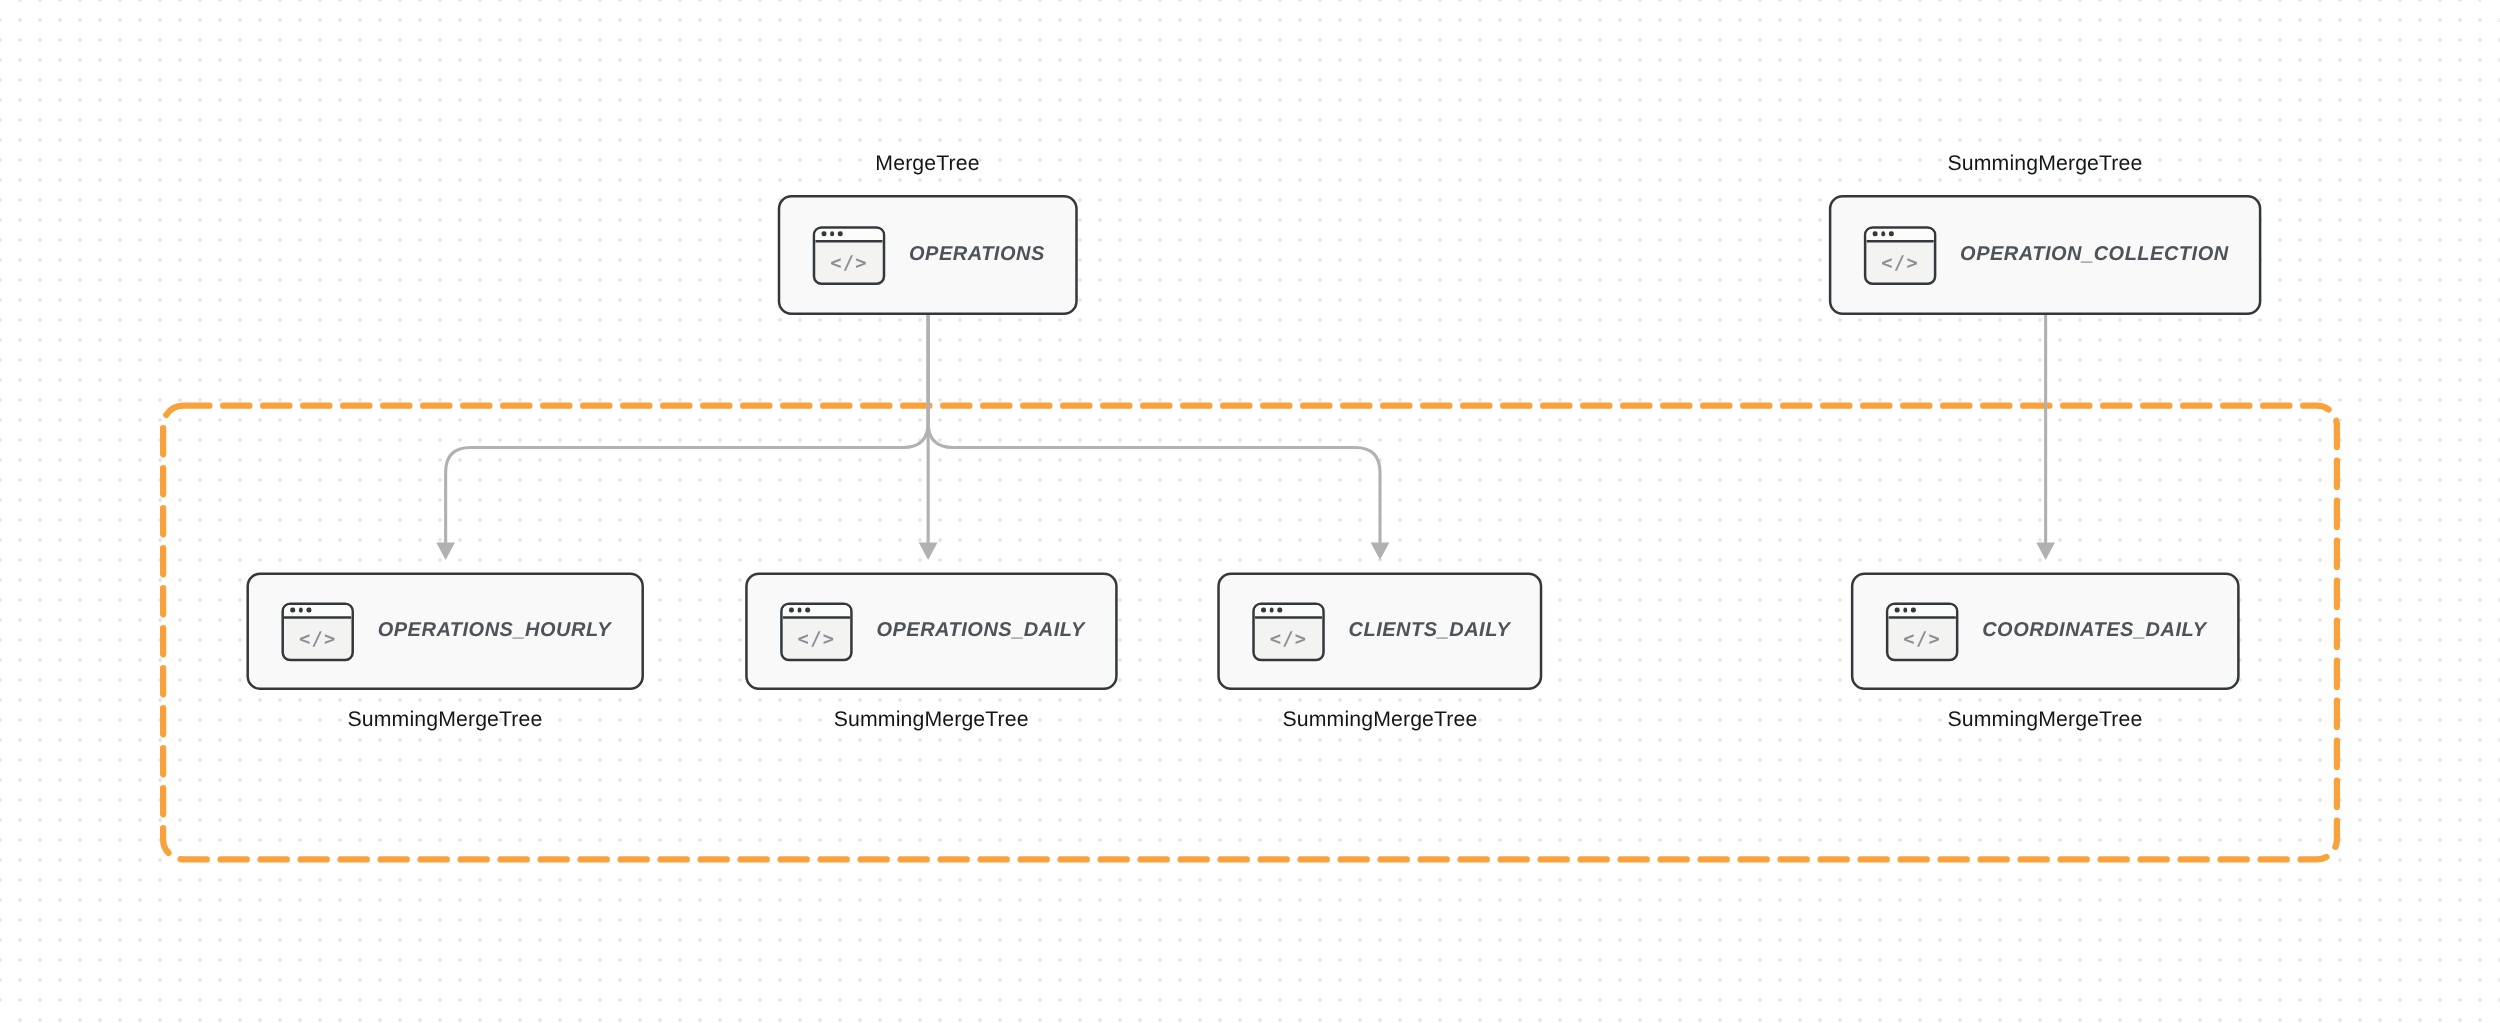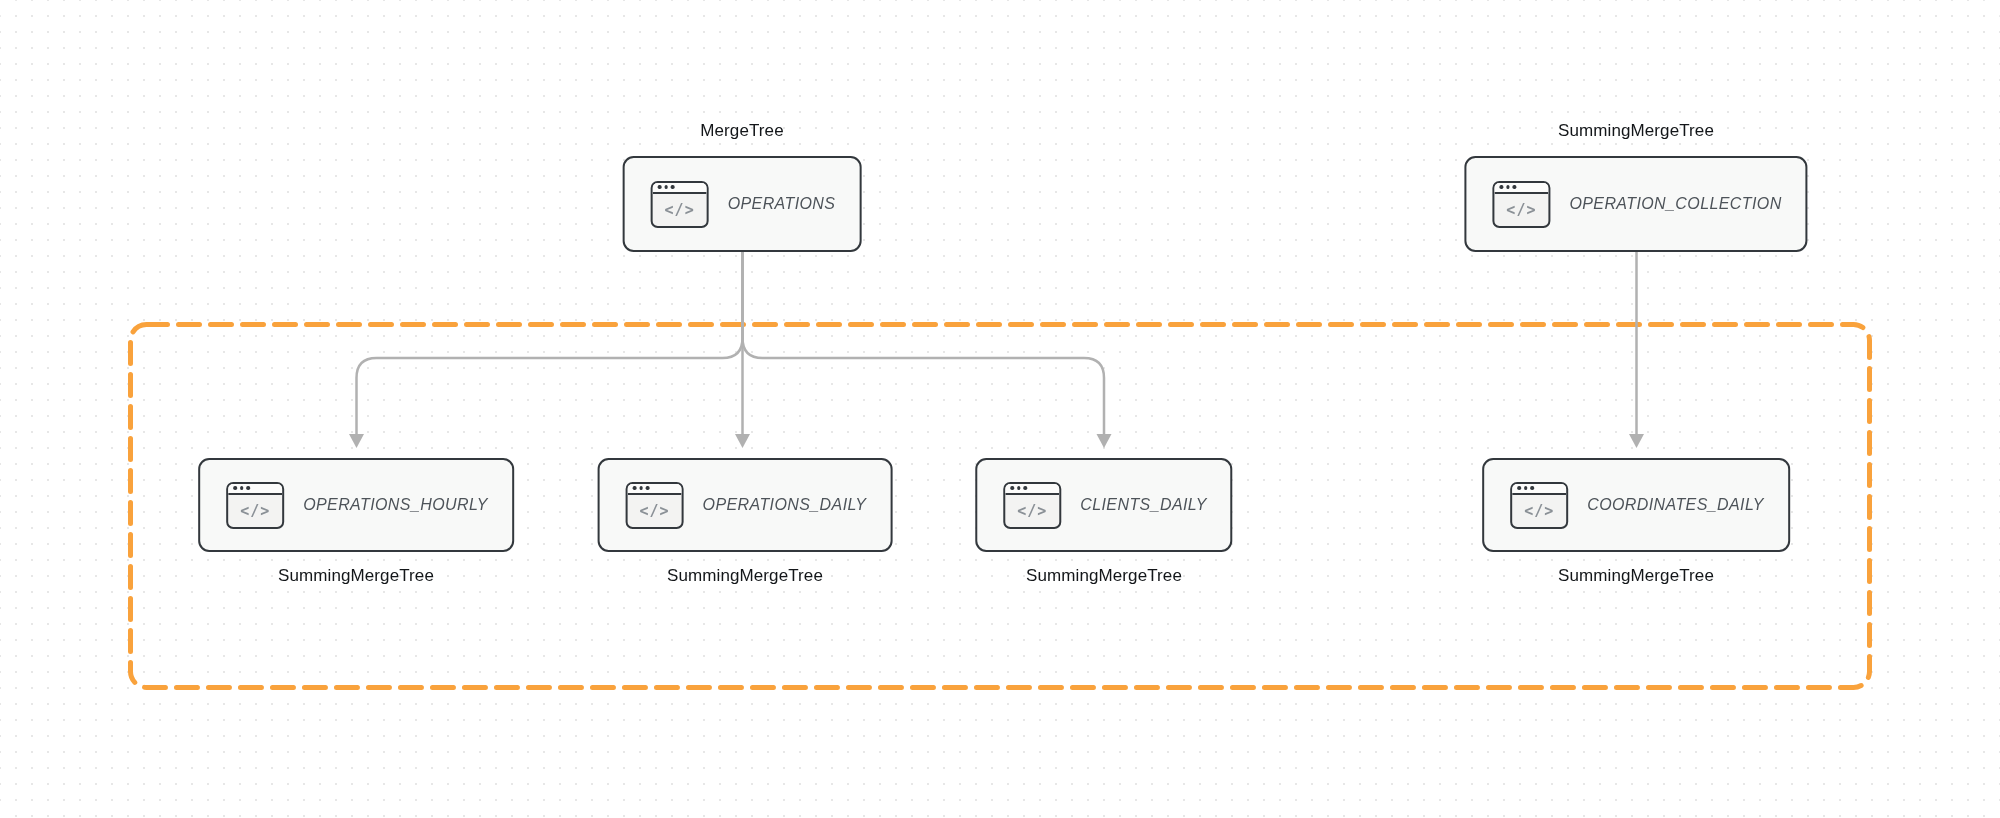--- a/index.html
+++ b/index.html
@@ -48,21 +48,21 @@
     height: 96px;
     padding: 0 24px 0 26px;
     background: #f8f9f8;
     border: 2.5px solid #33383d;
     border-radius: 11px;
   }
   .engine-bottom .node { height: 94px; }
   .node-title {
     font-size: 16px;
     font-style: italic;
-    font-weight: 400;
+    font-weight: 700;
     letter-spacing: 0.4px;
     color: #4d5359;
     white-space: nowrap;
     text-align: center;
   }
   
   .browser-icon {
     width: 58px;
     height: 47px;
     border: 2.5px solid #33383d;

